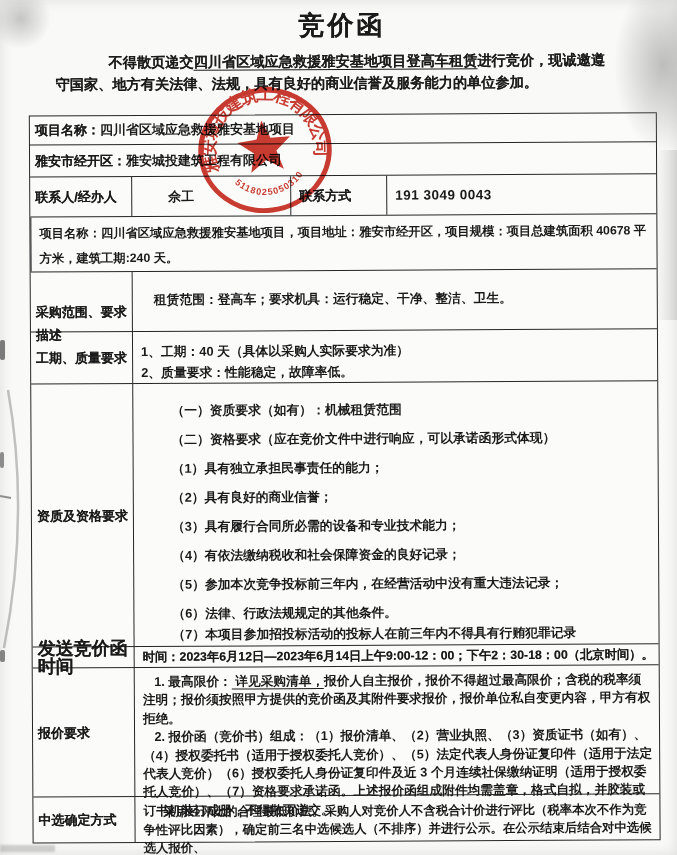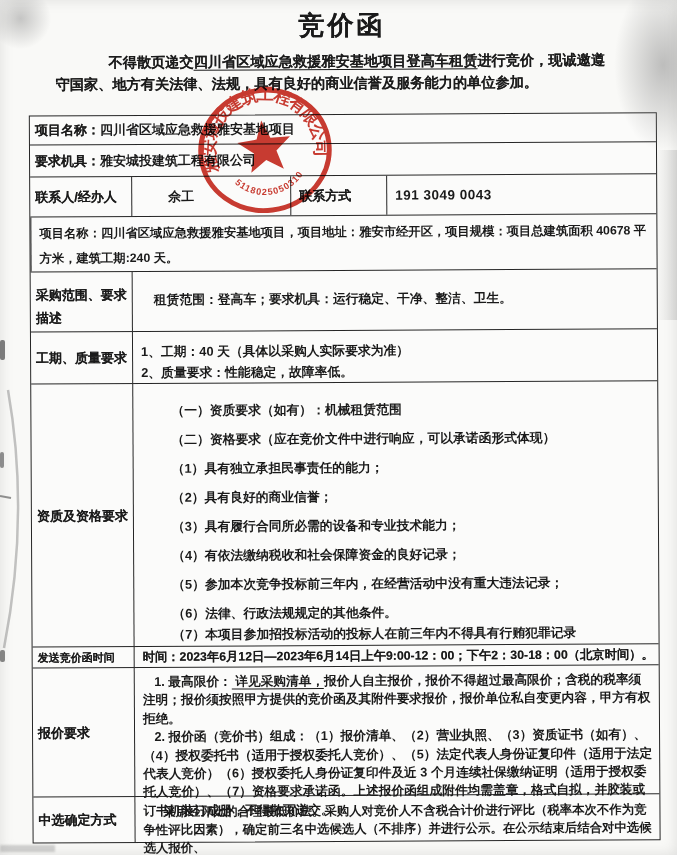--- a/index.html
+++ b/index.html
@@ -40,27 +40,27 @@
   .val-cell{flex:1;box-sizing:border-box;border-left:1.6px solid #262626;padding:0 6px 0 8px;min-width:0;}
   .inline-row{align-items:center;padding-left:5px;font-size:13px;}
   .inline-lbl{font-weight:700;text-shadow:0 0 .5px rgba(0,0,0,.65);}
   .inline-val{font-weight:600;}
   .r1{height:29px;} .r2{height:32px;}
   .r3{height:40px;}
   .r3 .c-name{flex:0 0 159px;display:flex;align-items:center;font-weight:600;font-size:13px;padding-left:36px;}
   .r3 .c-plabel{flex:0 0 96px;display:flex;align-items:center;font-weight:700;font-size:13px;text-shadow:0 0 .5px rgba(0,0,0,.65);}
   .r3 .c-phone{display:flex;align-items:center;font-weight:600;font-size:13.5px;letter-spacing:.5px;}
   .r4{height:55px;} .r4 .val-cell{font-size:12.3px;font-weight:600;line-height:25px;padding-top:4px;}
-  .r5{height:60px;} .r5 .lbl-cell{justify-content:flex-start;padding-top:11px;line-height:23px;}
+  .r5{height:60px;} .r5 .lbl-cell{justify-content:flex-start;padding-top:28px;line-height:23px;}
   .r5 .val-cell{font-size:12.8px;font-weight:600;padding-top:20px;padding-left:21px;}
   .r6{height:52px;} .r6 .val-cell{font-size:12.8px;font-weight:600;line-height:21px;padding-top:9px;}
   .r7{height:263px;} .r7 .val-cell{padding-top:17px;padding-left:38px;font-size:12.8px;font-weight:600;}
   .r7 .q-item{margin:0 0 10px 0;line-height:19px;}
   .r7 .q-item.tight{margin-bottom:2px;}
-  .r8{height:21px;} .r8 .lbl-cell{font-size:11px;line-height:18px;}
+  .r8{height:21px;} .r8 .lbl-cell{font-size:18px;line-height:18px;}
   .r8 .val-cell{font-size:12.3px;font-weight:700;display:flex;align-items:center;white-space:nowrap;text-shadow:0 0 .5px rgba(0,0,0,.6);}
   .r9{height:129px;} .r9 .val-cell{font-size:12.7px;font-weight:600;line-height:18.4px;padding-top:5px;}
   .r9 p{margin:0;text-indent:.9em;}
   .r10{height:45px;} .r10 .val-cell{font-size:12.4px;font-weight:600;line-height:18px;padding-top:6px;}
   .r10 p{margin:0;text-indent:1.6em;}
   
   .stamp{
     position:absolute;left:196px;top:85px;width:140px;height:130px;
     color:#c32b20;opacity:.93;mix-blend-mode:multiply;
     transform:rotate(-7deg);pointer-events:none;
@@ -93,21 +93,21 @@
     <p class="intro"><span>不得散页递交</span><span class="u-seg">四川省区域应急救援雅安基地项目登高车租赁</span><span>进行竞价，现诚邀遵守国家、地方有关法律、法规，具有良好的商业信誉及服务能力的单位参加。</span></p>
 
     <div class="bid-table">
 
       <div class="row r1 inline-row">
         <span class="inline-lbl">项目名称：</span>
           <span class="inline-val">四川省区域应急救援雅安基地项目</span>
       </div>
 
       <div class="row r2 inline-row">
-        <span class="inline-lbl">要求机具：</span>
+        <span class="inline-lbl">雅安市经开区：</span>
           <span class="inline-val">雅安城投建筑工程有限公司</span>
       </div>
 
       <div class="row r3">
         <div class="lbl-cell">联系人/经办人</div>
         <div class="val-cell c-name">佘工</div>
         <div class="val-cell c-plabel">联系方式</div>
         <div class="val-cell c-phone">191 3049 0043</div>
       </div>
 

